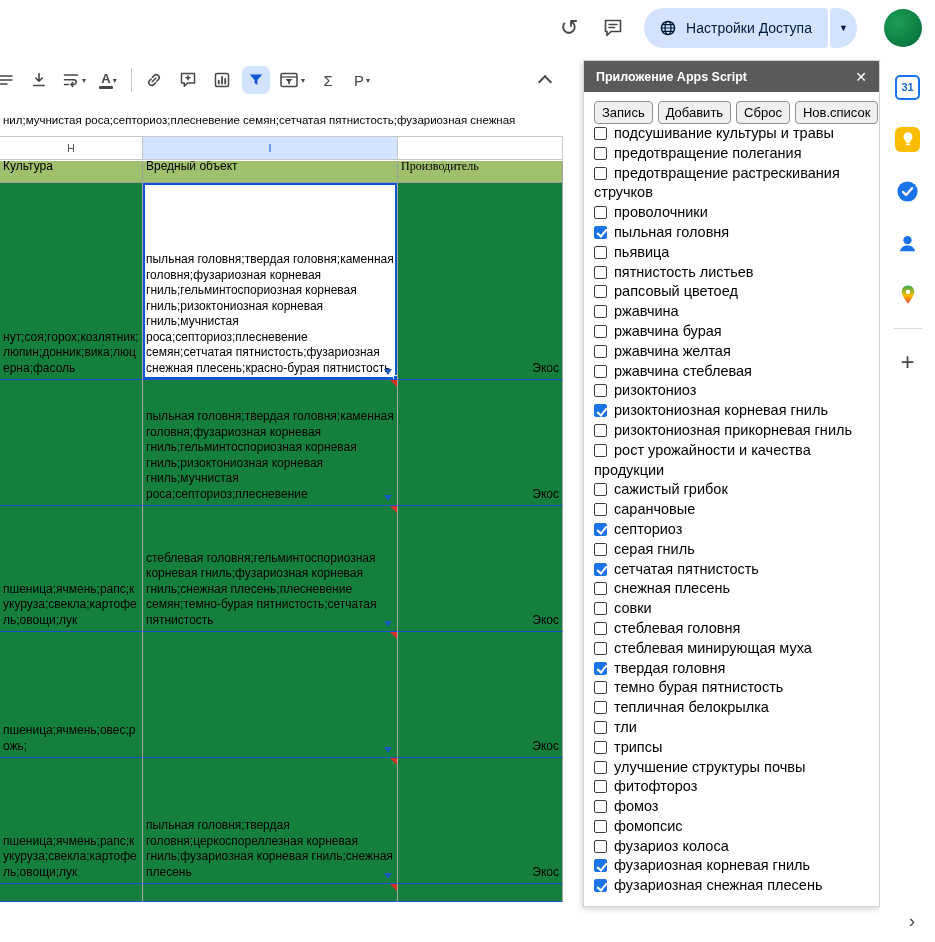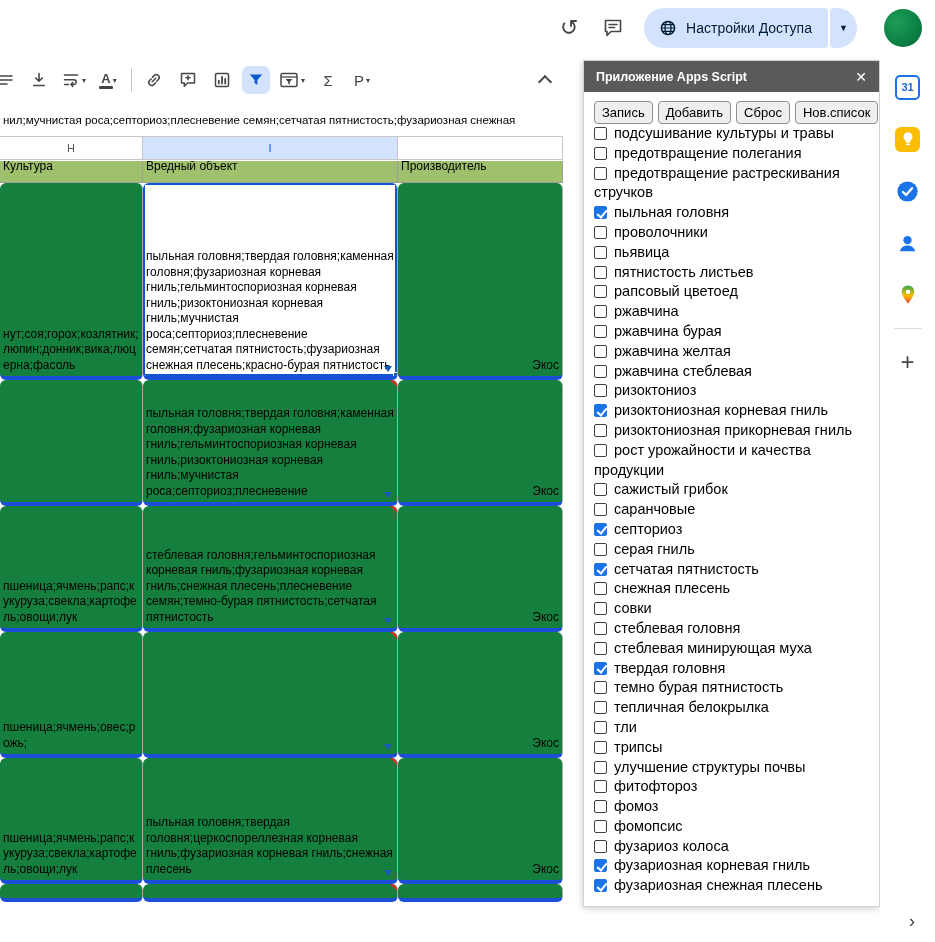--- a/index.html
+++ b/index.html
@@ -33,21 +33,21 @@
   .textrow { position:absolute; top:104px; left:0; width:563px; height:32px; font-size:11.5px; color:#000; padding:10px 4px 15px 3px; white-space:nowrap; overflow:hidden; background:#fff; }
   
   .colheads { position:absolute; top:136px; left:0; width:563px; height:24px; display:flex; border-top:1px solid #c7c7c7; border-bottom:1px solid #c7c7c7; background:#fff; }
   .colhead { border-right:1px solid #c7c7c7; display:flex; align-items:center; justify-content:center; font-size:11px; color:#575757; cursor:pointer; }
   .colhead.selcol { background:#d3e3fd; color:#0b57d0; }
   
   .ghead { position:absolute; top:161px; left:0; width:563px; height:22px; display:flex; }
   .gheadcell { background:#9fc16d; border-right:1px solid #9e9e9e; border-bottom:1px solid #9e9e9e; font-size:12px; color:#000; padding:0 0 11px 3px; display:flex; align-items:center; overflow:hidden; white-space:nowrap; cursor:pointer; }
   .sheet { position:absolute; top:183px; left:0; width:563px; }
   .grow { display:flex; }
-  .cell { position:relative; border-right:1px solid #a8a8a8; border-bottom:4px solid #1d4ed8; overflow:hidden; display:flex; flex-direction:column; justify-content:flex-end; cursor:cell; background:#fff;border-radius:6px; }
+  .cell { position:relative; border-right:1px solid #a8a8a8; border-bottom:1px solid #1d4ed8; overflow:hidden; display:flex; flex-direction:column; justify-content:flex-end; cursor:cell; background:#fff; }
   .cell.sel { background:#15803d;align-items:flex-end; }
   .cell .txt { font-size:12px; line-height:15.5px; color:#000; padding:2px 3px 3px 3px; }
   .c-cult { width:143px; }
   .c-pest { width:255px; }
   .c-prod { width:165px; }
   .c-cult .txt { word-break:break-all; }
   .c-pest .txt { overflow-wrap:break-word; }
   .cell.activecell { background:#fff; }
   .cell.activecell::after { content:""; position:absolute; inset:0; border:2px solid #0b57d0; pointer-events:none; }
   .fillhandle { position:absolute; right:-3px; bottom:-3px; width:7px; height:7px; background:#0b57d0; border:1px solid #fff; z-index:4; cursor:crosshair; }
@@ -188,21 +188,21 @@
 
 <div class="colheads">
     <div class="colhead" style="width: 143px;">H</div>
     <div class="colhead selcol" style="width: 255px;">I</div>
     <div class="colhead" style="width: 165px;"></div>
   </div>
 
 <div class="ghead">
     <div class="gheadcell" style="width: 143px;">Культура</div>
     <div class="gheadcell" style="width: 255px;">Вредный объект</div>
-    <div class="gheadcell" style="width: 165px;">Производитель</div>
+    <div class="gheadcell" style="width: 165px; font-family: Liberation Serif, serif;">Производитель</div>
   </div>
 
 <div class="sheet">
     <div class="grow" style="height: 197px;">
       <div class="cell c-cult sel">
         <span class="txt">нут;соя;горох;козлятник;люпин;донник;вика;люцерна;фасоль</span>
       </div>
       <div class="cell c-pest activecell">
         <span class="txt">пыльная головня;твердая головня;каменная головня;фузариозная корневая гниль;гельминтоспориозная корневая гниль;ризоктониозная корневая гниль;мучнистая роса;септориоз;плесневение семян;сетчатая пятнистость;фузариозная снежная плесень;красно-бурая пятнистость</span>
         <span class="dd"></span>
@@ -286,22 +286,22 @@
     <div class="btnrow">
         <button>Запись</button>
         <button>Добавить</button>
         <button>Сброс</button>
         <button>Нов.список</button>
       </div>
     <div class="cblist">
         <label class="cbrow"><span class="cb"></span>подсушивание культуры и травы</label>
         <label class="cbrow"><span class="cb"></span>предотвращение полегания</label>
         <label class="cbrow"><span class="cb"></span>предотвращение растрескивания стручков</label>
+        <label class="cbrow"><span class="cb"></span>проволочники</label>
         <label class="cbrow"><span class="cb on"></span>пыльная головня</label>
-        <label class="cbrow"><span class="cb"></span>проволочники</label>
         <label class="cbrow"><span class="cb"></span>пьявица</label>
         <label class="cbrow"><span class="cb"></span>пятнистость листьев</label>
         <label class="cbrow"><span class="cb"></span>рапсовый цветоед</label>
         <label class="cbrow"><span class="cb"></span>ржавчина</label>
         <label class="cbrow"><span class="cb"></span>ржавчина бурая</label>
         <label class="cbrow"><span class="cb"></span>ржавчина желтая</label>
         <label class="cbrow"><span class="cb"></span>ржавчина стеблевая</label>
         <label class="cbrow"><span class="cb"></span>ризоктониоз</label>
         <label class="cbrow"><span class="cb on"></span>ризоктониозная корневая гниль</label>
         <label class="cbrow"><span class="cb"></span>ризоктониозная прикорневая гниль</label>

